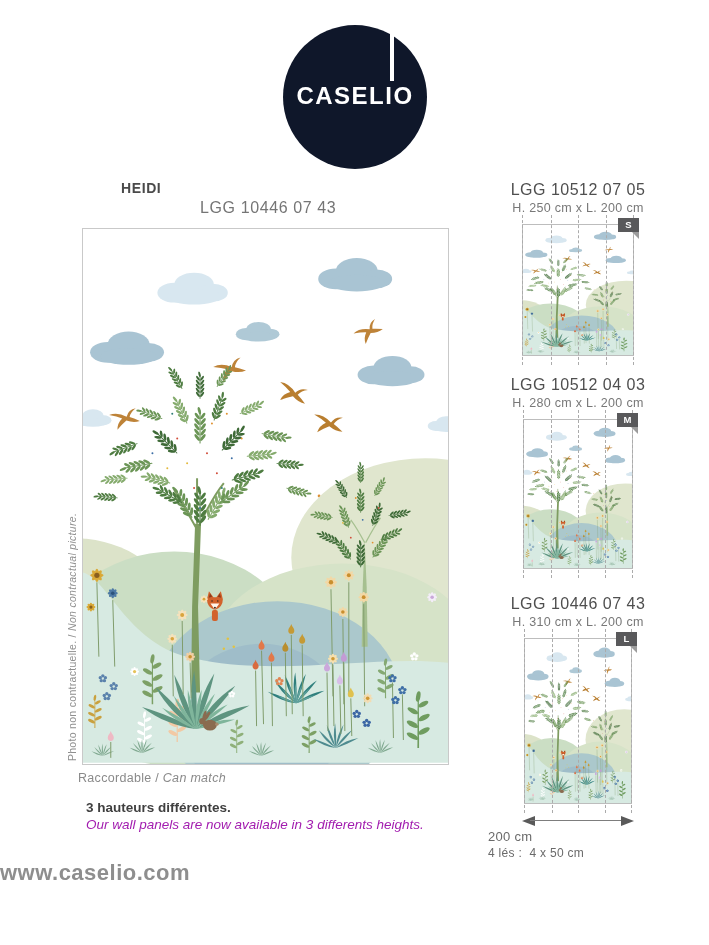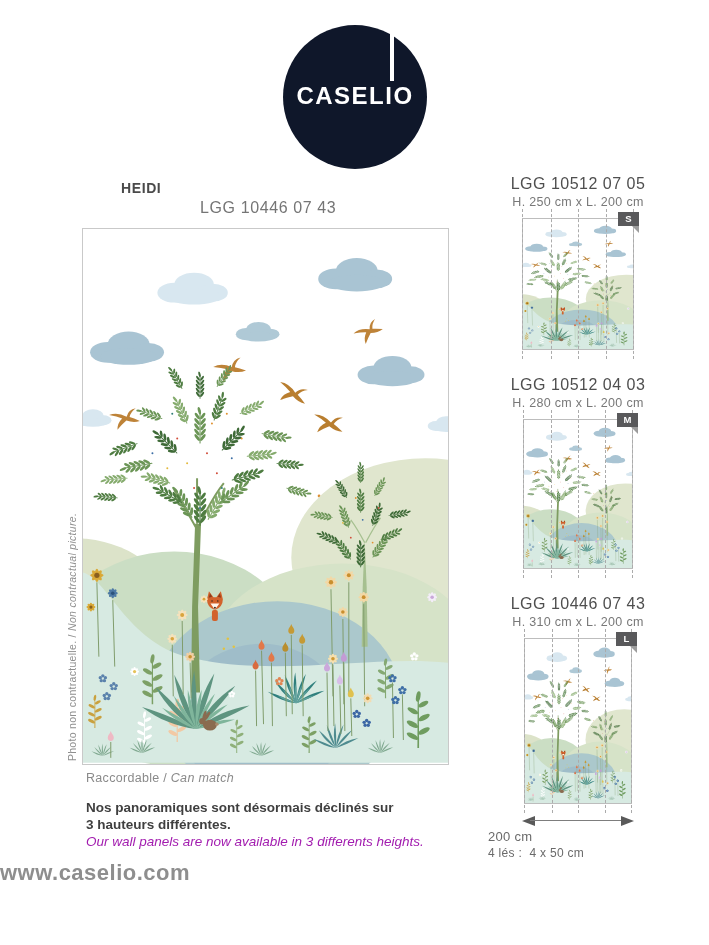--- a/index.html
+++ b/index.html
@@ -13,21 +13,21 @@
   
   .title{position:absolute;left:121px;top:180px;font-size:14px;font-weight:bold;
         color:#4A4A4A;letter-spacing:.6px;text-align:right;}
   .ref{position:absolute;left:200px;top:199px;font-size:16px;color:#757575;letter-spacing:.6px;}
   .main-frame{position:absolute;left:82px;top:228px;width:367px;height:537px;
         border:1px solid #C9C9C9;box-sizing:border-box;background:#fff;}
   .main-frame svg{display:block;width:100%;height:100%;}
   .vnote{position:absolute;left:72px;top:637px;transform:translate(-50%,-50%) rotate(-90deg);
         white-space:nowrap;font-size:10.5px;color:#8F8F8F;letter-spacing:.3px;}
   .vnote .en{font-style:italic;}
-  .match{position:absolute;left:86px;top:771px;font-size:12.5px;color:#8A8A8A;letter-spacing:.3px;}
+  .match{position:absolute;left:78px;top:771px;font-size:12.5px;color:#8A8A8A;letter-spacing:.3px;}
   .match .en{font-style:italic;}
   .desc{position:absolute;left:86px;top:799px;font-size:13.5px;line-height:17px;color:#3F3F3F;}
   .desc .b{font-weight:bold;}
   .desc .i{font-style:italic;color:#a21caf;}
   
   .variant{position:absolute;left:488px;width:180px;text-align:center;color:#4F4F4F;}
   .variant .vref{font-size:16px;font-weight:500;letter-spacing:.5px;line-height:20px;}
   .variant .vdim{font-size:12.5px;color:#787878;letter-spacing:.3px;line-height:17px;}
   .thumb{position:relative;margin:7px auto 0;border:1px solid #BDBDBD;background:#fff;box-sizing:content-box;}
   .thumb svg{display:block;width:100%;height:100%;}
@@ -381,26 +381,25 @@
     <svg viewBox="0 0 368 537">
         <use href="#mural"></use>
       </svg>
   </div>
 
   <div class="vnote"><span>Photo non contractuelle.</span><span> / </span><span class="en">Non contractual picture.</span></div>
 
   <div class="match"><span>Raccordable / </span><span class="en">Can match</span></div>
 
   <div class="desc">
-    <div class="b">Nos panoramiques sont désormais déclinés sur</div>
     <div class="b">3 hauteurs différentes.</div>
     <div class="i">Our wall panels are now available in 3 differents heights.</div>
   </div>
 
-  <div class="variant v1" style="top:174px">
+  <div class="variant v1" style="top:180px">
     <div class="vref">LGG 10512 07 05</div>
     <div class="vdim">H. 250 cm x L. 200 cm</div>
     <div class="thumb">
       <svg viewBox="0 0 368 537" preserveAspectRatio="none">
           <use href="#mural"></use>
         </svg>
       <div class="dash d0"></div>
       <div class="dash d1"></div>
       <div class="dash d2"></div>
       <div class="dash d3"></div>

